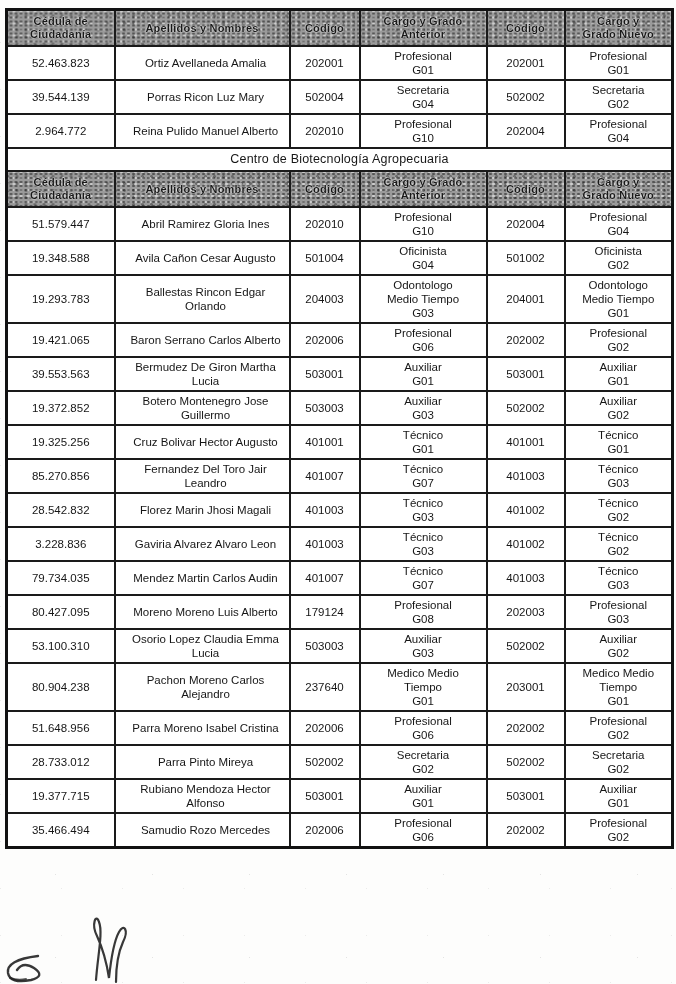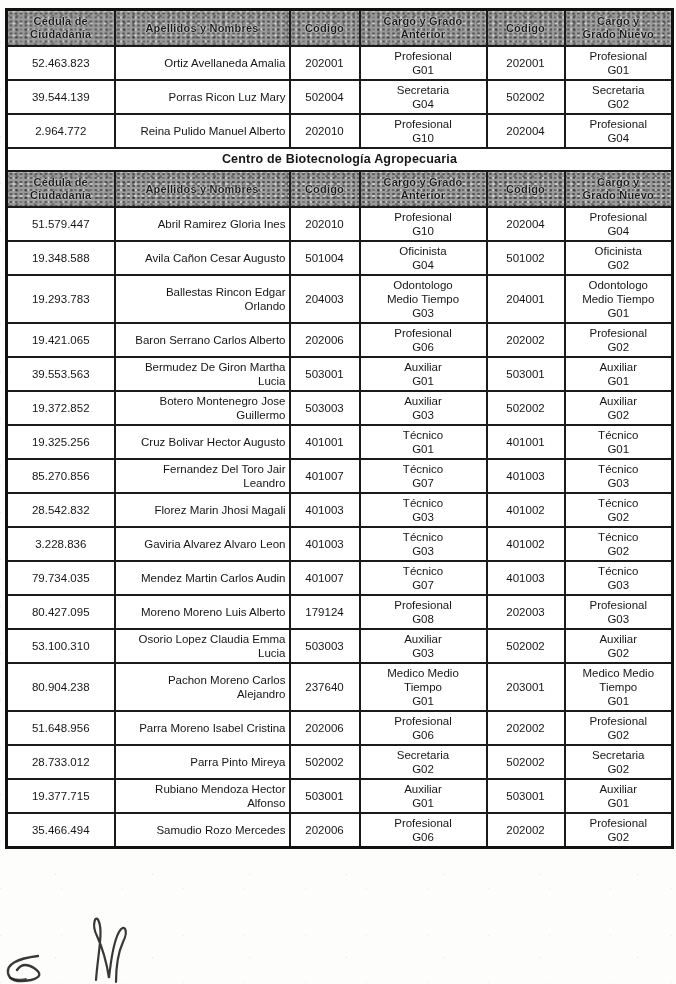--- a/index.html
+++ b/index.html
@@ -36,24 +36,24 @@
     padding:4px 2px;text-align:center;vertical-align:middle;
     white-space:pre-line;
     letter-spacing:.2px;
   }
   tr.band th{font-size:11px;}
   td{
     font-size:11.5px;line-height:14px;
     padding:2px 3px;text-align:center;vertical-align:middle;
     background:#fff;
   }
-  td.nombre-cell{text-align:right;padding-left:10px;}
+  td.nombre-cell{text-align:center;padding-left:10px;}
   td.cargo-anterior-cell, td.cargo-nuevo-cell{white-space:pre-line;}
   tr.title-row td{
-    font-weight:bold;font-size:12.5px;line-height:15px;
+    font-weight:normal;font-size:12.5px;line-height:15px;
     padding:3px 2px;letter-spacing:.2px;
   }
   .scribble{position:absolute;left:0;top:898px;pointer-events:none;}
 </style>
 </head>
 <body>
 
 <div class="page">
   <table>
     <colgroup>

